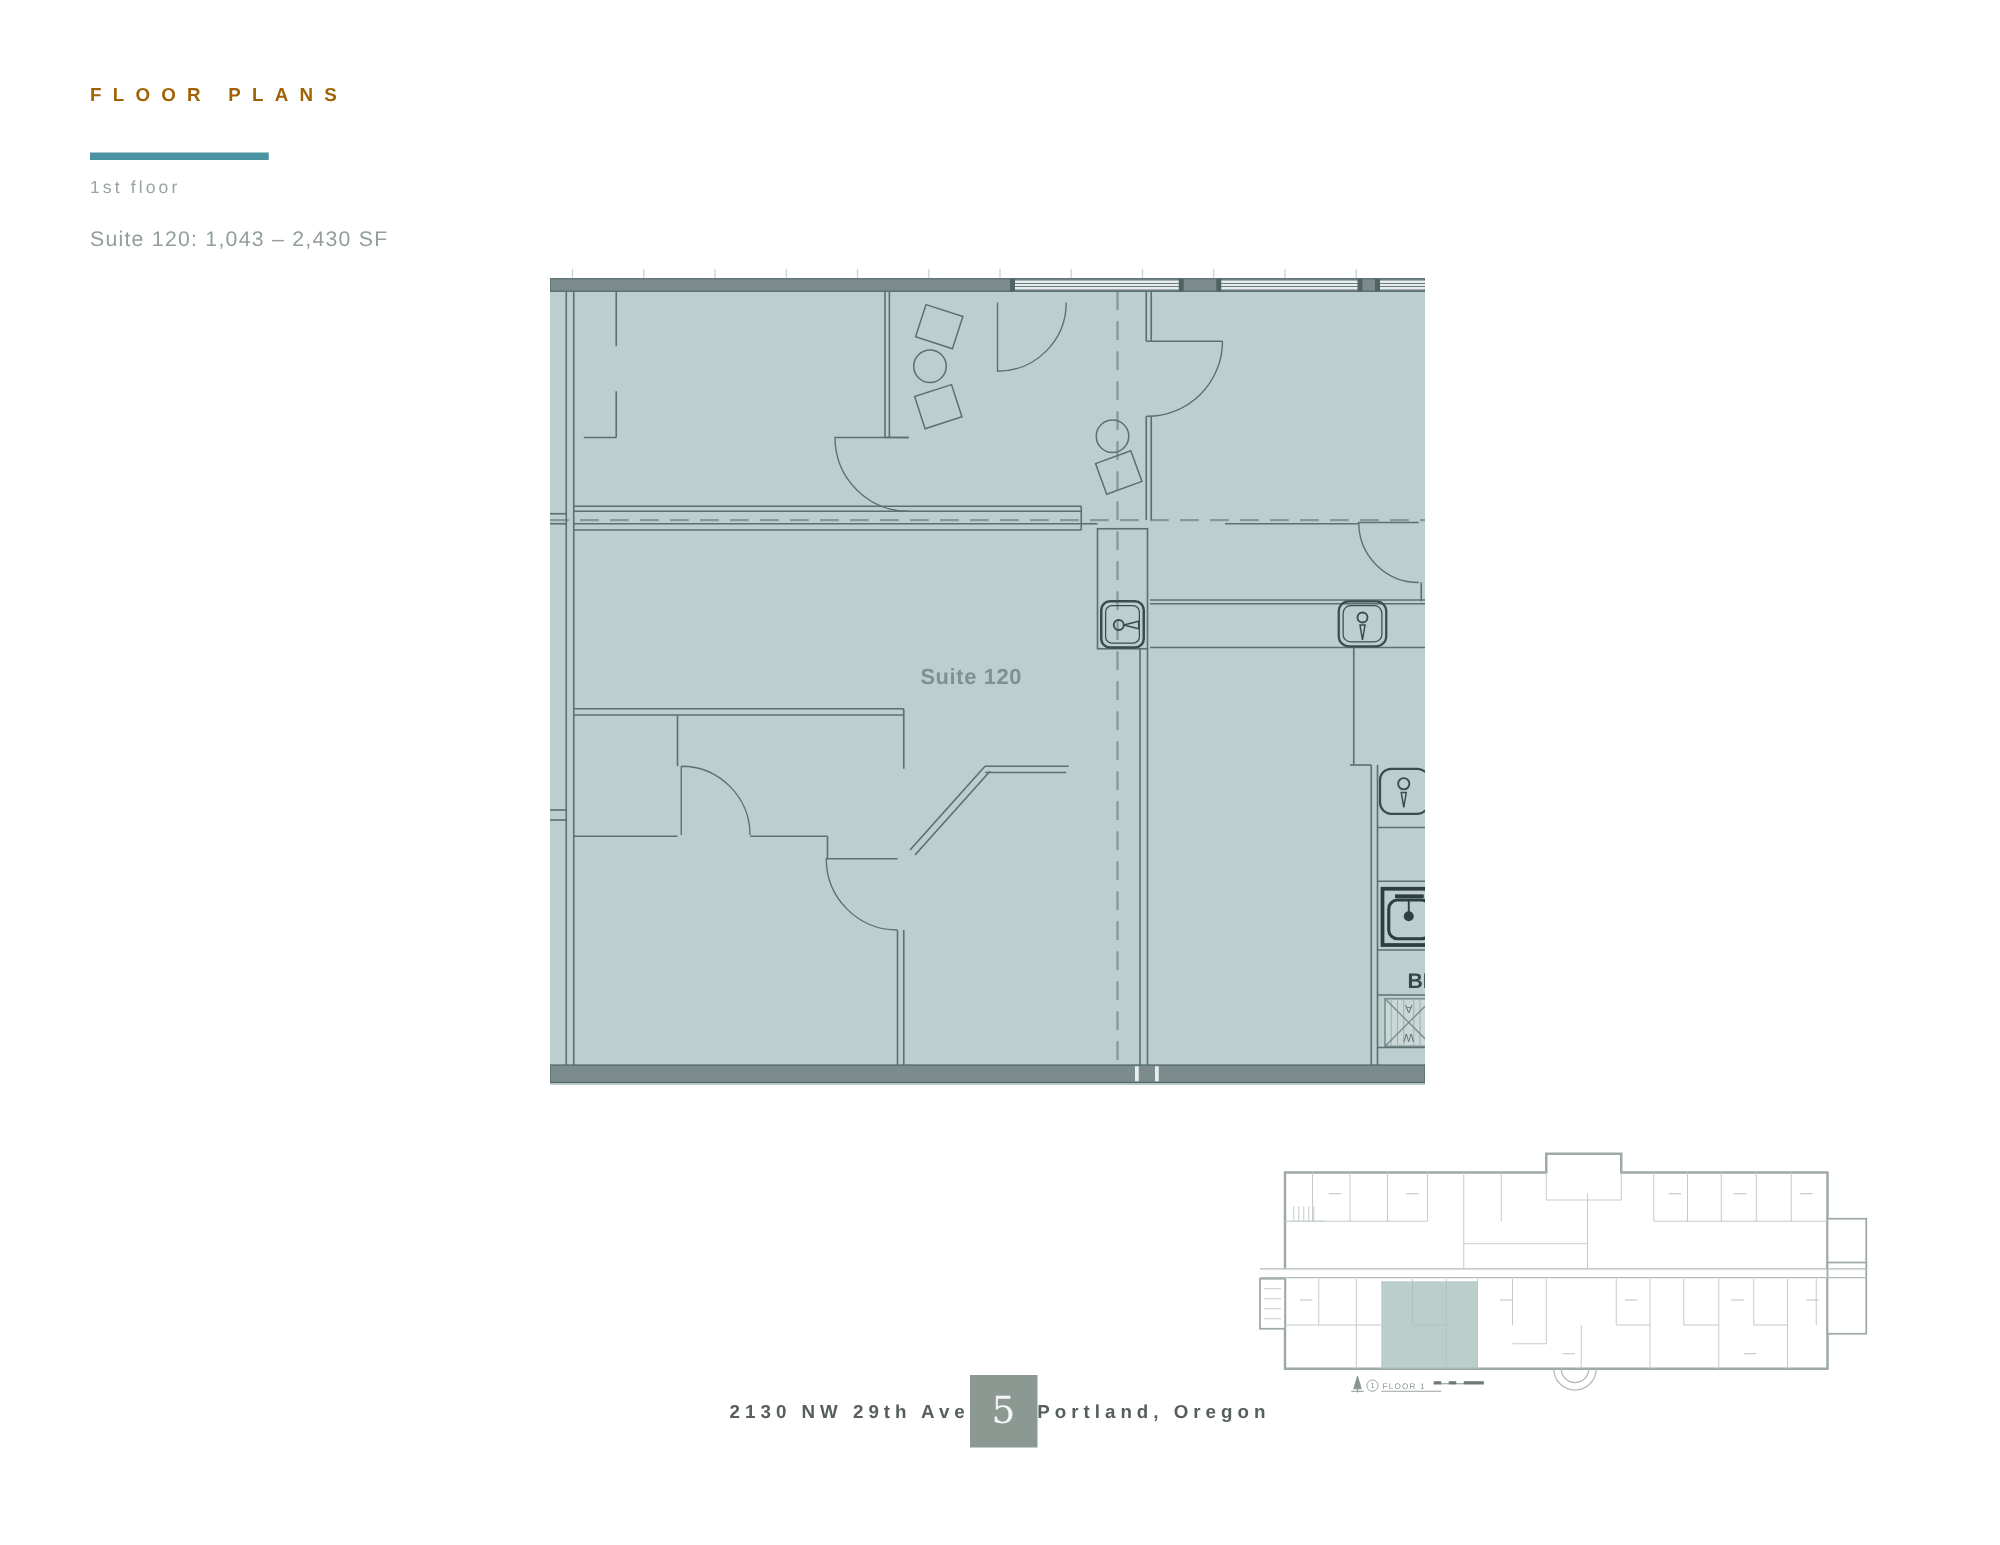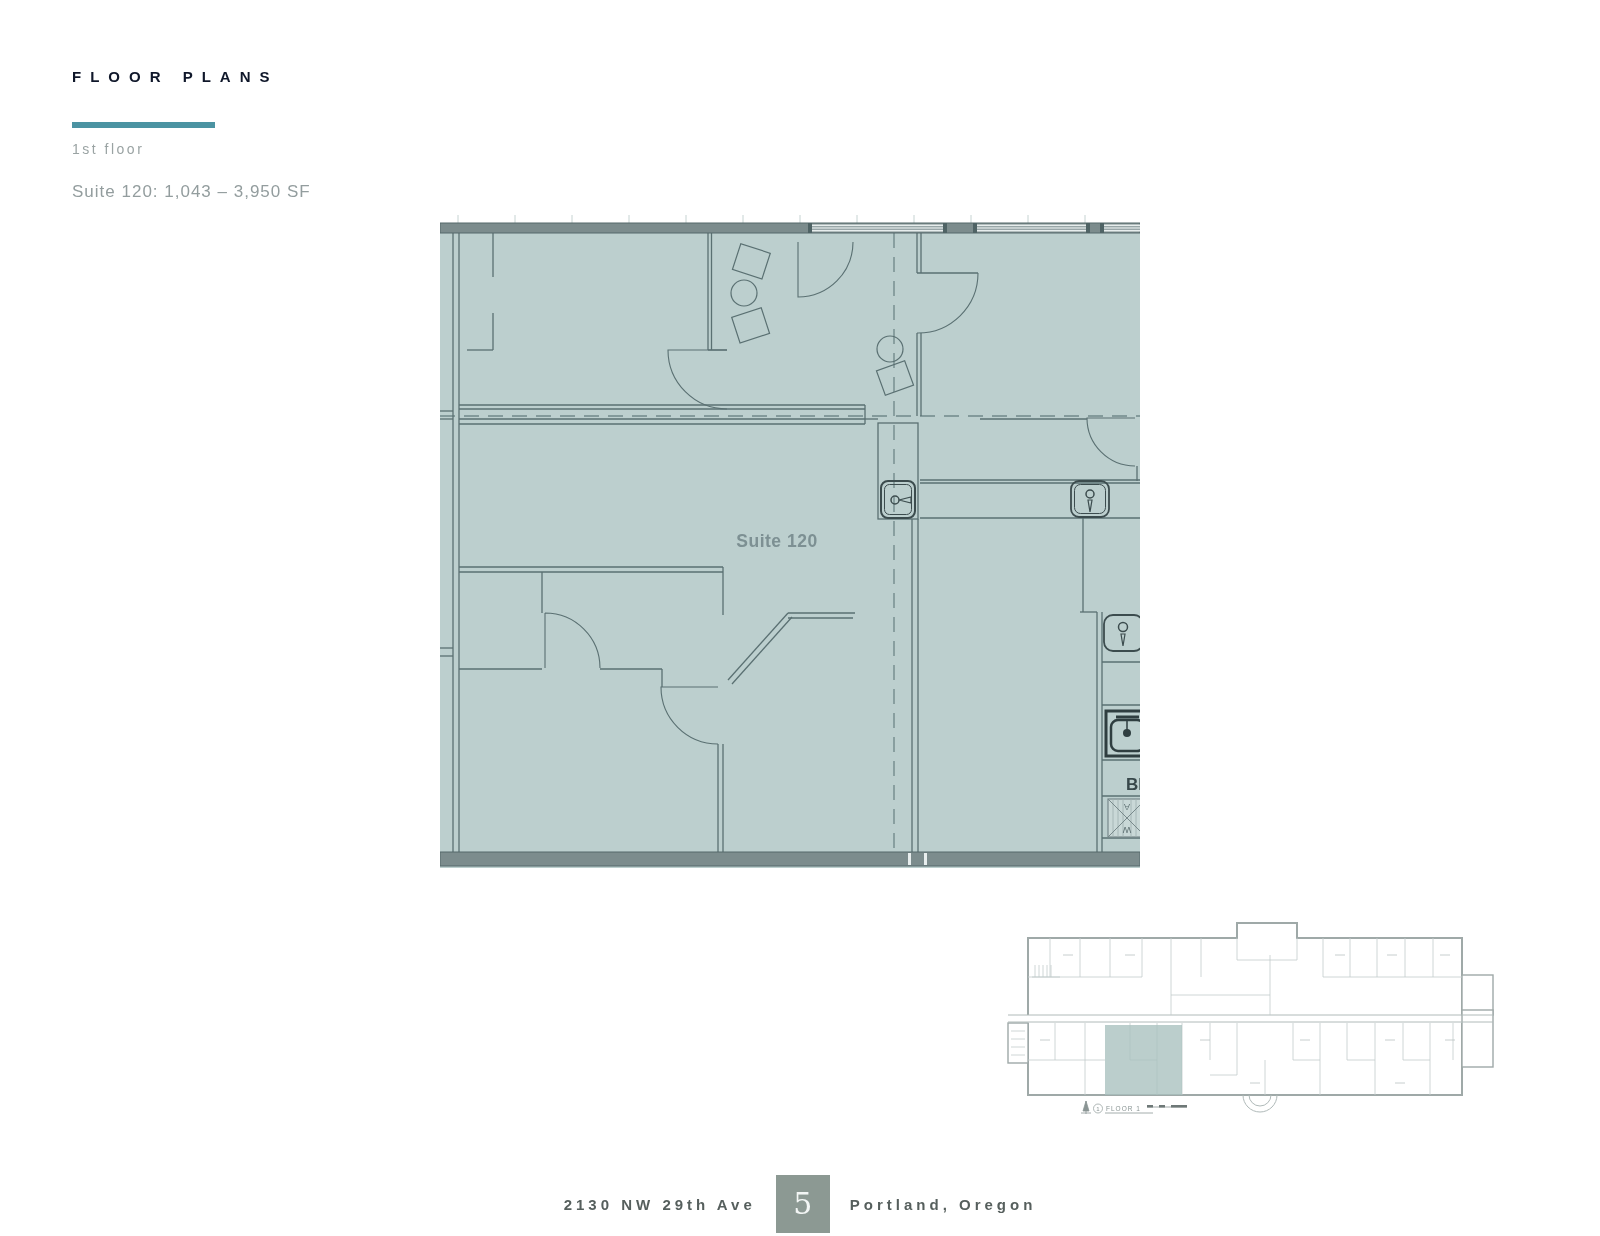--- a/index.html
+++ b/index.html
@@ -3,61 +3,61 @@
 <meta charset="utf-8">
 <style>
   html,body{margin:0;padding:0;background:#ffffff;}
   .page{
     position:relative;width:1600px;height:1236px;background:#ffffff;
     font-family:"Liberation Sans",sans-serif;overflow:hidden;
   }
   
   .hdr-title{
     position:absolute;left:72px;top:68px;font-size:15px;font-weight:600;
-    letter-spacing:9px;color:#0f172a;
+    letter-spacing:9px;color:#a16207;
   }
   .hdr-rule{
     position:absolute;left:72px;top:122px;width:143px;height:6px;background:#4b93a2;
   }
   .hdr-floor{
     position:absolute;left:72px;top:141px;font-size:14px;font-weight:400;
     letter-spacing:2.5px;color:#9aa3a3;
   }
   .hdr-suite{
     position:absolute;left:72px;top:182px;font-size:17px;font-weight:400;
     letter-spacing:1px;color:#939d9e;
   }
   
   .main-plan{position:absolute;left:440px;top:215px;width:700px;height:653px;}
   .mini-plan{position:absolute;left:1005px;top:915px;width:490px;height:200px;}
   
   .footer{
-    position:absolute;left:0;top:1175px;width:100%;height:58px;
-    display:flex;align-items:center;justify-content:center;gap:20px;
+    position:absolute;left:0;top:1100px;width:100%;height:58px;
+    display:flex;align-items:center;justify-content:center;
   }
   .footer .ftxt{
     font-size:15px;font-weight:700;letter-spacing:4px;color:#565f5d;white-space:nowrap;
   }
   .page-box{
     width:54px;height:58px;background:#8c9993;display:flex;
     align-items:center;justify-content:center;flex:0 0 auto;
   }
   .page-box span{
     font-family:"DejaVu Serif",serif;font-size:30px;color:#f3f6f5;line-height:1;
   }
 </style>
 </head>
 <body>
 
 <div class="page">
 
   <div class="hdr-title">FLOOR PLANS</div>
   <div class="hdr-rule"></div>
   <div class="hdr-floor">1st floor</div>
-  <div class="hdr-suite">Suite 120: 1,043 – 3,950 SF</div>
+  <div class="hdr-suite">Suite 120: 1,043 – 2,430 SF</div>
 
   <svg class="main-plan" viewBox="0 0 700 653" width="700" height="653">
 
     <g stroke="#c6d3d2" stroke-width="1">
       <line x1="18" y1="0" x2="18" y2="8"></line>
         <line x1="75" y1="0" x2="75" y2="8"></line>
       <line x1="132" y1="0" x2="132" y2="8"></line>
         <line x1="189" y1="0" x2="189" y2="8"></line>
       <line x1="246" y1="0" x2="246" y2="8"></line>
         <line x1="303" y1="0" x2="303" y2="8"></line>

